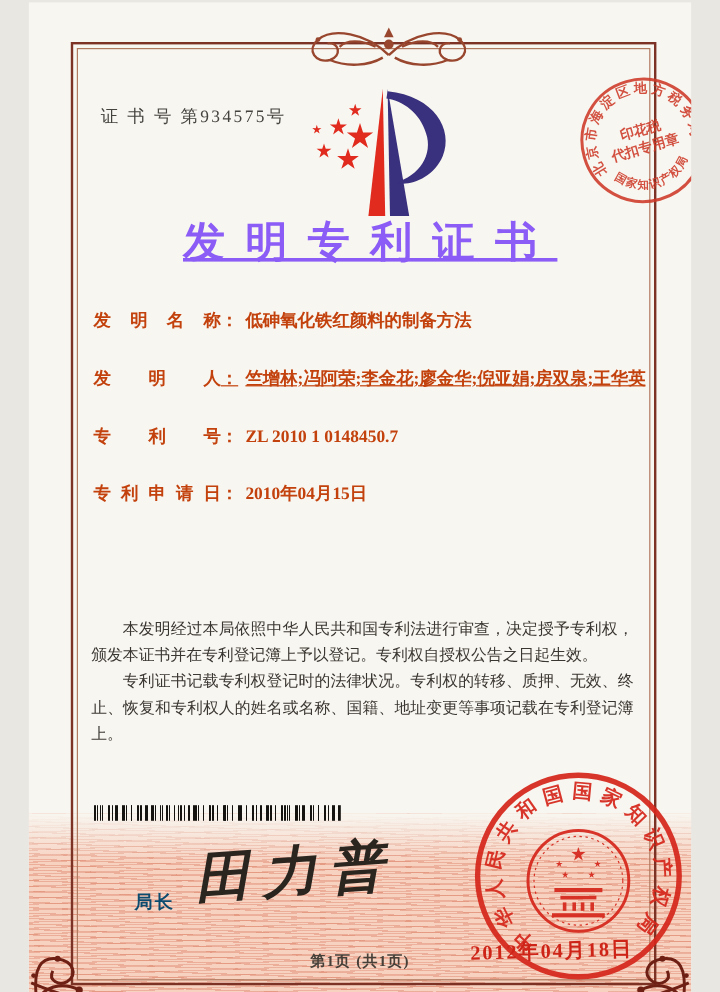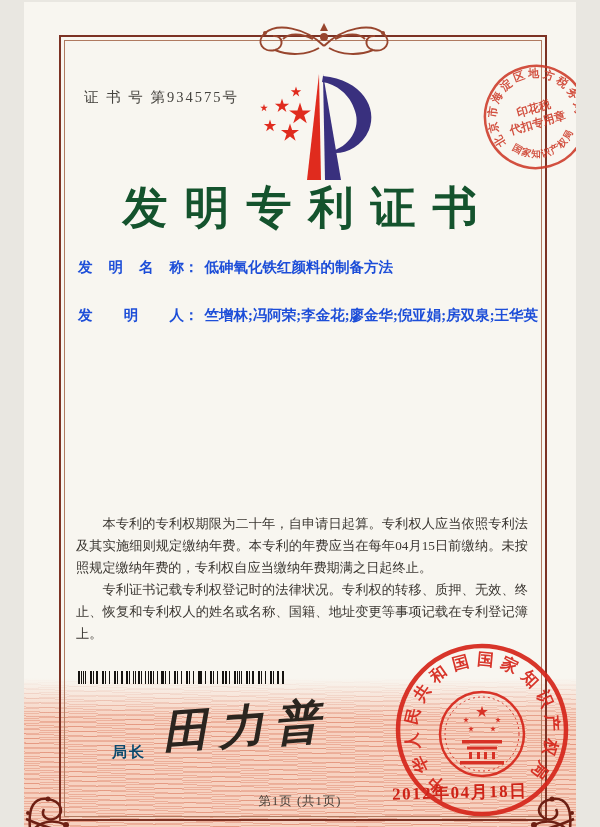--- a/index.html
+++ b/index.html
@@ -16,27 +16,27 @@
       repeating-linear-gradient(2deg, rgba(219,123,96,0.42) 0 1px, rgba(0,0,0,0) 1px 4.5px),
       repeating-linear-gradient(178deg, rgba(219,123,96,0.38) 0 1px, rgba(0,0,0,0) 1px 5px);}
   .pink-fade{position:absolute;left:0;right:0;top:676px;height:40px;z-index:1;
     background:linear-gradient(#f8f6f0, rgba(248,246,240,0));}
 
   .cert-no{position:absolute;left:60px;top:86px;font-size:14.5px;letter-spacing:2px;color:#45433e;z-index:3;}
 
   .logo{position:absolute;left:226px;top:62px;z-index:3;}
   .tax-stamp{position:absolute;left:436px;top:42px;z-index:4;opacity:.88;}
 
-  .title{position:absolute;left:0;right:0;top:176px;text-align:center;font-size:45px;font-weight:700;
-    letter-spacing:17px;text-indent:17px;color:#14532d;z-index:3;}
-
-  .field{position:absolute;left:54px;right:40px;font-size:14.5px;font-weight:600;color:#1d4ed8;z-index:3;white-space:nowrap;}
+  .title{position:absolute;left:0;right:0;top:176px;text-align:center;font-size:35px;font-weight:700;
+    letter-spacing:17px;text-indent:17px;color:#8b5cf6;z-index:3;text-decoration:underline;}
+
+  .field{position:absolute;left:54px;right:40px;font-size:14.5px;font-weight:600;color:#c2410c;z-index:3;white-space:nowrap;}
   .f-label{display:inline-block;width:106px;text-align:justify;text-align-last:justify;}
   .f-colon{padding-right:6px;}
-  .f-name{top:256px;} .f-inv{top:304px;} .f-num{top:352px;} .f-app{top:400px;} .f-own{top:447px;} .f-grant{top:494px;}
+  .f-name{top:256px;} .f-inv{top:304px;text-decoration:underline;} .f-num{top:352px;} .f-app{top:400px;} .f-own{top:447px;} .f-grant{top:494px;}
 
   .body-text{position:absolute;left:52px;right:48px;top:511px;z-index:3;color:#3a3631;
     font-size:13.2px;line-height:22px;text-align:justify;}
   .body-text p{margin:0;text-indent:2em;}
 
   .barcode{position:absolute;left:54px;top:669px;width:206px;height:13px;z-index:3;
     background-image:
       repeating-linear-gradient(90deg,#151310 0 2px,rgba(0,0,0,0) 2px 3px,#151310 3px 4px,rgba(0,0,0,0) 4px 7px,#151310 7px 8px,rgba(0,0,0,0) 8px 12px),
       repeating-linear-gradient(90deg,rgba(0,0,0,0) 0 5px,#151310 5px 6px,rgba(0,0,0,0) 6px 13px);}
 
@@ -45,21 +45,21 @@
     letter-spacing:10px;transform:rotate(-4deg);font-style:italic;}
 
   .grant-seal{position:absolute;left:350px;top:628px;z-index:5;opacity:.93;}
   .seal-date{position:absolute;left:368px;top:779px;font-size:17px;font-weight:700;color:#ce2418;
     letter-spacing:1.5px;z-index:6;transform:rotate(-1.5deg);white-space:nowrap;}
 
   .corner{position:absolute;bottom:0;z-index:4;}
   .corner-l{left:0;} .corner-r{right:0;transform:scaleX(-1);}
 
   .footer{position:absolute;left:0;right:0;top:791px;text-align:center;font-size:12.5px;color:#474039;
-    letter-spacing:1px;z-index:6;}
+    letter-spacing:1px;z-index:6;font-weight:bold;}
 
   .top-orn{position:absolute;left:193px;top:13px;z-index:3;}
 </style>
 </head>
 <body>
 
 <div id="cert">
 
   <div class="pink-zone"></div>
   <div class="pink-fade"></div>
@@ -124,23 +124,29 @@
   </svg>
 
   <div class="title">发明专利证书</div>
 
   <div class="field f-name">
     <span class="f-label">发明名称</span><span class="f-colon">：</span><span>低砷氧化铁红颜料的制备方法</span>
   </div>
   <div class="field f-inv">
     <span class="f-label">发明人</span><span class="f-colon">：</span><span>竺增林;冯阿荣;李金花;廖金华;倪亚娟;房双泉;王华英</span>
   </div>
+  <div class="field f-num">
+    <span class="f-label">专利号</span><span class="f-colon">：</span><span>ZL 2010 1 0148450.7</span>
+  </div>
+  <div class="field f-app">
+    <span class="f-label">专利申请日</span><span class="f-colon">：</span><span>2010年04月15日</span>
+  </div>
 
   <div class="body-text">
-    <p>本专利的专利权期限为二十年，自申请日起算。专利权人应当依照专利法及其实施细则规定缴纳年费。本专利的年费应当在每年04月15日前缴纳。未按照规定缴纳年费的，专利权自应当缴纳年费期满之日起终止。</p>
+    <p>本发明经过本局依照中华人民共和国专利法进行审查，决定授予专利权，颁发本证书并在专利登记簿上予以登记。专利权自授权公告之日起生效。</p>
     <p>专利证书记载专利权登记时的法律状况。专利权的转移、质押、无效、终止、恢复和专利权人的姓名或名称、国籍、地址变更等事项记载在专利登记簿上。</p>
   </div>
 
   <div class="barcode"></div>
 
   <div class="sig-role">局长</div>
   <div class="sig-name">田力普</div>
 
   <svg class="grant-seal" width="216" height="200" viewBox="0 0 216 200">
     <defs>

